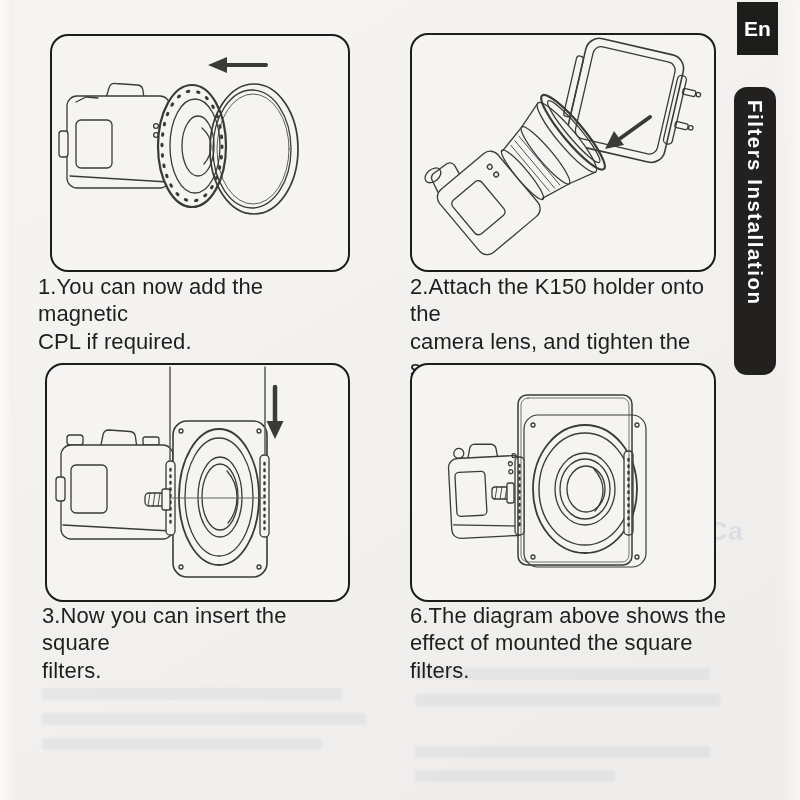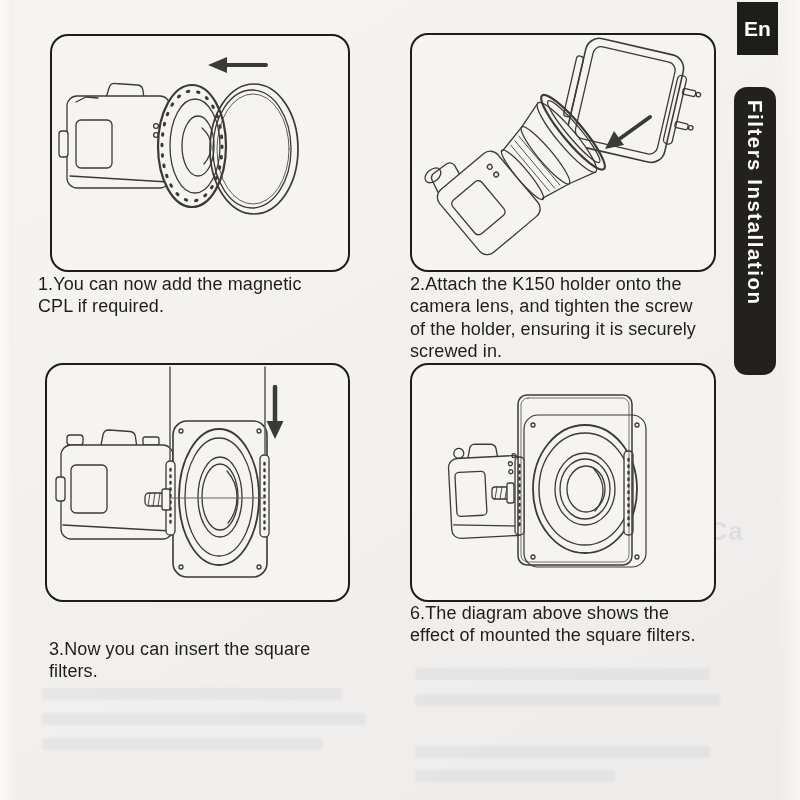--- a/index.html
+++ b/index.html
@@ -5,21 +5,21 @@
   html,body{margin:0;padding:0;background:#e8e7e5;}
   #page{position:relative;width:800px;height:800px;overflow:hidden;
         background:linear-gradient(150deg,#f6f5f3 0%,#f2f1ef 45%,#edecea 100%);
         font-family:"Liberation Sans",sans-serif;}
   .page-edge-left{position:absolute;left:0;top:0;width:14px;height:800px;
         background:linear-gradient(90deg,#fbfaf9,#f1f0ee);}
   .page-edge-right{position:absolute;right:0;top:0;width:20px;height:800px;
         background:linear-gradient(270deg,#f8f7f5,rgba(248,247,245,0));}
   .panel{position:absolute;border:2px solid #1c1c1b;border-radius:18px;background:#f5f4f2;}
   .panel svg{display:block;width:100%;height:100%;}
-  .caption{position:absolute;color:#1e1e1d;font-size:18px;line-height:1.24;
+  .caption{position:absolute;color:#1e1e1d;font-size:22px;line-height:1.24;
         white-space:pre-line;letter-spacing:0.1px;}
   .en-badge{position:absolute;left:737px;top:2px;width:41px;height:53px;background:#1d1d1c;
         color:#fff;font-weight:bold;font-size:21px;display:flex;align-items:center;
         justify-content:center;padding-top:0;box-sizing:border-box;}
   .section-tab{position:absolute;left:734px;top:87px;width:42px;height:288px;background:#222120;
         border-radius:13px;color:#fcfcfc;font-weight:bold;font-size:20.5px;letter-spacing:1.5px;
         writing-mode:vertical-rl;text-orientation:mixed;display:flex;align-items:center;
         justify-content:flex-start;padding-top:13px;box-sizing:border-box;}
   .ghost-bar{position:absolute;height:12px;background:rgba(95,105,135,0.07);
         filter:blur(1.2px);border-radius:3px;}
@@ -177,21 +177,21 @@
           <line x1="123" y1="133" x2="218" y2="133" stroke-width="1"></line>
         </g>
 
         <g>
           <line x1="228" y1="22" x2="228" y2="58" stroke-width="4.5"></line>
           <polygon points="228,74 219.5,56 236.5,56" fill="#3a3a38" stroke="none"></polygon>
         </g>
       </g>
     </svg>
   </figure>
-  <figcaption class="caption" style="left:49px;top:602px;width:300px;margin-top:36px;">3.Now you can insert the square
+  <figcaption class="caption" style="left:42px;top:602px;width:300px;">3.Now you can insert the square
 filters.</figcaption>
 
   <figure class="panel" style="left:410px;top:363px;width:302px;height:235px;margin:0;">
     <svg viewBox="0 0 302 235" aria-label="Camera with square filter fully mounted in holder">
       <g stroke="#3a3a38" fill="none" stroke-width="1.3" stroke-linecap="round" stroke-linejoin="round">
 
         <g transform="rotate(-3 75 130)">
           <path d="M58 92 l2 -9 q1 -4.5 5.5 -4.5 l16 1 q4.5 .5 5 5 l1 8"></path>
           <circle cx="49" cy="87" r="5"></circle>
           <rect x="38" y="92" width="74" height="80" rx="9" fill="#f5f4f2"></rect>

